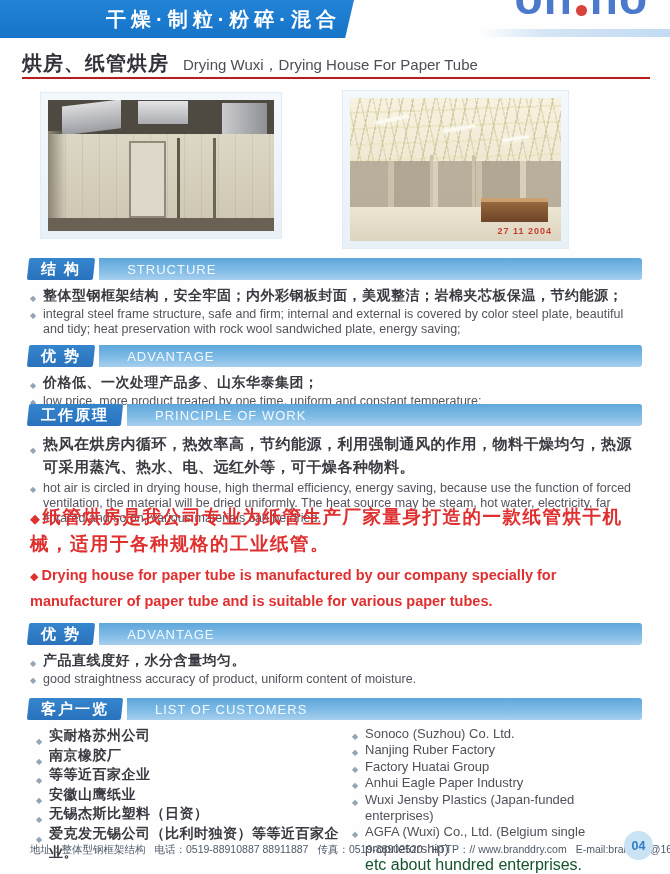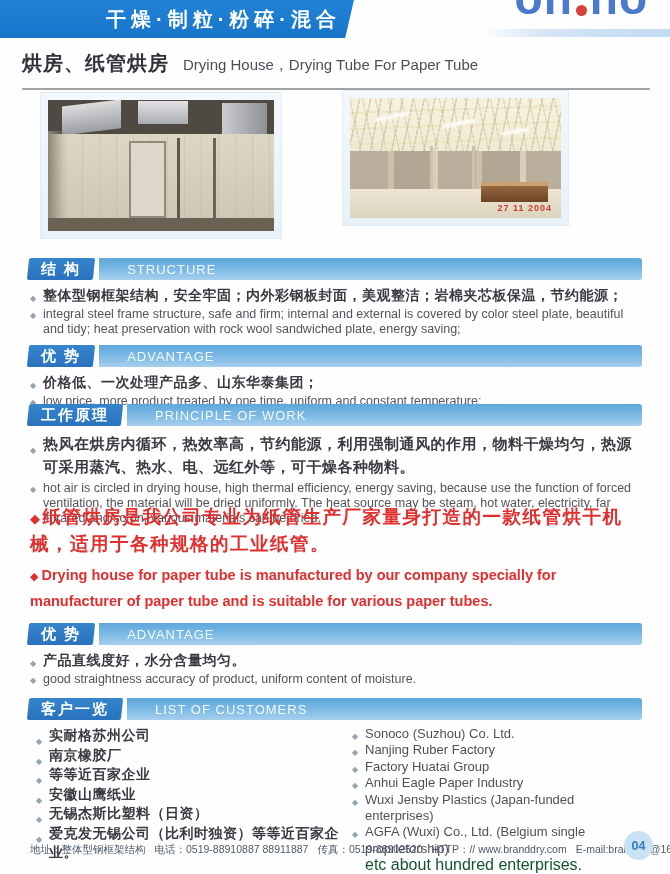--- a/index.html
+++ b/index.html
@@ -26,30 +26,30 @@
   .logo-dot{width:11px; height:11px; border-radius:50%; background:#d8423c; margin:5px 3px 0 3px;}
   .banner-strip{
     position:absolute; top:29px; right:0; width:190px; height:8px;
     background:linear-gradient(90deg,rgba(190,215,240,0),#c6dcf1 35%,#aecff0);
     opacity:.75;
   }
 
   
   .title-row{
     position:absolute; left:22px; top:50px; width:628px;
-    border-bottom:2px solid #a3a3a3; padding-bottom:11px;
+    border-bottom:2px solid #b91c1c; 
     display:flex; align-items:baseline;
   }
   .title-zh{font-size:20px; font-weight:bold; color:#31313a; letter-spacing:1px;}
   .title-en{font-size:15px; color:#4e4e59; margin-left:14px;}
 
   
   .photo{position:absolute; background:linear-gradient(180deg,#f3f8fc,#e8f1f8); padding:7px; box-sizing:border-box; border:1px solid #e2ecf4;}
   .photo-left{left:40px; top:92px; width:242px; height:147px;}
-  .photo-right{left:342px; top:90px; width:227px; height:136px;}
+  .photo-right{left:342px; top:90px; width:227px; height:159px;}
   .scene{position:relative; width:100%; height:100%; overflow:hidden;}
 
   
   .scene-left{background:#cfc9b8;}
   .l-ceil{position:absolute; left:0; top:0; width:100%; height:27%; background:#4e4a42;}
   .l-duct1{position:absolute; left:6%; top:2%; width:26%; height:22%; background:linear-gradient(180deg,#dcdcde,#9b9da2); transform:skewY(-7deg);}
   .l-duct2{position:absolute; left:40%; top:1%; width:22%; height:17%; background:linear-gradient(180deg,#e4e4e6,#aaacb1);}
   .l-duct3{position:absolute; right:3%; top:2%; width:20%; height:24%; background:linear-gradient(90deg,#cccccf,#8e9095);}
   .l-wall{
     position:absolute; left:0; top:26%; width:100%; height:64%;
@@ -146,21 +146,21 @@
   </div>
   <div class="logo">
     <span class="logo-word">on</span>
     <span class="logo-dot"></span>
     <span class="logo-word">no</span>
   </div>
   <div class="banner-strip"></div>
 
   <div class="title-row">
     <span class="title-zh">烘房、纸管烘房</span>
-    <span class="title-en">Drying House，Drying Tube For Paper Tube</span>
+    <span class="title-en">Drying Wuxi，Drying House For Paper Tube</span>
   </div>
 
   <div class="photo photo-left">
     <div class="scene scene-left">
       <div class="l-ceil"></div>
       <div class="l-duct1"></div>
       <div class="l-duct2"></div>
       <div class="l-duct3"></div>
       <div class="l-wall"></div>
       <div class="l-shadow"></div>

